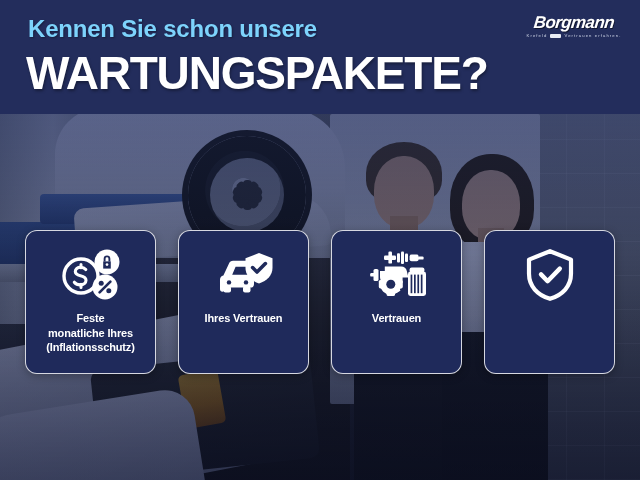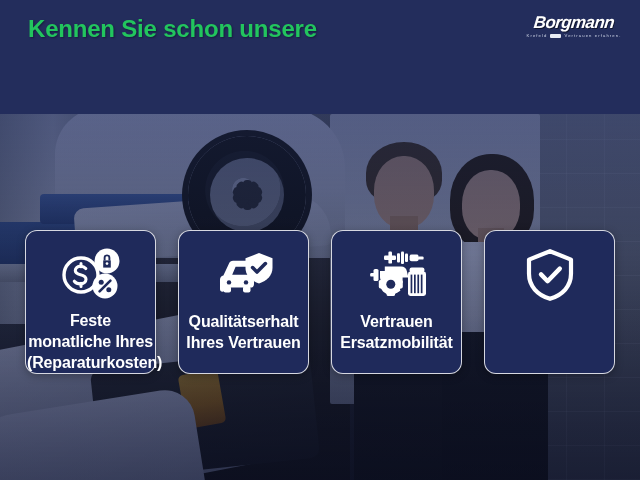--- a/index.html
+++ b/index.html
@@ -10,21 +10,21 @@
   }
   .banner { position:relative; width:640px; height:480px; overflow:hidden; background:#1b2550; }
 
   
   .header {
     position:absolute; left:0; top:0; width:640px; height:114px;
     background:#232d5c; z-index:5;
   }
   .headline-sm {
     position:absolute; left:28px; top:15px;
-    font-size:24px; font-weight:bold; color:#22c55e;
+    font-size:24px; font-weight:bold; color:#7dd3fc;
     letter-spacing:-0.2px; white-space:nowrap;
     text-shadow:1px 1px 2px rgba(0,0,0,.35);
   }
   .headline-lg {
     position:absolute; left:26px; top:50px;
     font-size:46px; font-weight:bold; color:#ffffff;
     letter-spacing:-1.2px; white-space:nowrap; line-height:1;
     text-shadow:1px 2px 3px rgba(0,0,0,.35);
   }
   
@@ -183,21 +183,21 @@
     background:#1f2a5b;
     border:1.4px solid rgba(255,255,255,.82);
     border-radius:12px;
     display:flex; flex-direction:column; align-items:center;
     padding-top:14px;
     box-shadow:0 2px 8px rgba(0,0,0,.28);
   }
   .card-icon{ height:60px; display:flex; align-items:center; justify-content:center; }
   .card-text{
     margin-top:6px; width:127px; text-align:center;
-    font-size:16px; font-weight:bold; color:#ffffff; line-height:1.32;
+    font-size:11px; font-weight:bold; color:#ffffff; line-height:1.32;
     letter-spacing:-0.15px;
   }
   svg{ display:block; }
 </style>
 </head>
 <body>
 
 <div class="banner">
 
   <div class="photo">
@@ -244,20 +244,21 @@
     <div class="engine-bay"></div>
     <div class="oil-cap"></div>
     <div class="fender"></div>
 
     <div class="tint"></div>
     <div class="tint2"></div>
   </div>
 
   <div class="header">
     <div class="headline-sm">Kennen Sie schon unsere</div>
+    <div class="headline-lg">WARTUNGSPAKETE?</div>
 
     <div class="logo">
       <div class="logo-word">Borgmann</div>
       <div class="logo-tag">
         <span>Krefeld</span>
         <span class="dash"></span>
         <span>Vertrauen erfahren.</span>
       </div>
     </div>
   </div>
@@ -282,40 +283,39 @@
             <circle cx="45" cy="38" r="12.5" fill="#ffffff"></circle>
             <circle cx="41.2" cy="34.2" r="2.5" fill="#1f2a5b"></circle>
             <circle cx="48.8" cy="41.8" r="2.5" fill="#1f2a5b"></circle>
             <path d="M50.4 32.6 L39.6 43.4" stroke="#1f2a5b" stroke-width="2.6" stroke-linecap="round"></path>
           </g>
         </svg>
       </div>
       <div class="card-text">
         <div>Feste</div>
         <div>monatliche Ihres</div>
-        <div>(Reparaturkosten)</div>
+        <div>(Inflationsschutz)</div>
       </div>
     </div>
 
     <div class="card">
       <div class="card-icon">
         <svg width="64" height="52" viewBox="0 0 64 52" fill="#ffffff">
           <path d="M8 31 c0-2.6 1.2-4.1 3.4-4.6 L17 14.4 c.8-1.8 2-2.6 4.1-2.6 h12.6 c2 0 3.2 .8 4 2.6 l3 6.6
                    -4.6 1.2 -1.9-4.4 h-10.6 l-3.4 8 h19.2 v4.9 H12.9 v9.6 c0 1.5-1 2.5-2.5 2.5 -1.5 0-2.4-1-2.4-2.5 z" fill="#ffffff"></path>
           <rect x="8" y="29" width="34" height="9.5" rx="3.6" fill="#ffffff"></rect>
           <rect x="11.5" y="37" width="7.5" height="6.4" rx="2" fill="#ffffff"></rect>
           <rect x="31" y="37" width="7.5" height="6.4" rx="2" fill="#ffffff"></rect>
           <circle cx="17" cy="33.4" r="2.2" fill="#1f2a5b"></circle>
           <circle cx="34" cy="33.4" r="2.2" fill="#1f2a5b"></circle>
           <path d="M47 4 L60.5 9.2 v9.6 c0 7.6-5.3 13.1-13.5 15.6 -8.2-2.5-13.5-8-13.5-15.6 V9.2 z" fill="#ffffff"></path>
           <path d="M40.6 18.6 l4.4 4.4 8.4-8.4" fill="none" stroke="#1f2a5b" stroke-width="3.6" stroke-linecap="round" stroke-linejoin="round"></path>
         </svg>
       </div>
       <div class="card-text">
-        <div>Qualitätserhalt</div>
         <div>Ihres Vertrauen</div>
       </div>
     </div>
 
     <div class="card">
       <div class="card-icon">
         <svg width="66" height="52" viewBox="0 0 66 52" fill="#ffffff">
 
           <rect x="20" y="6.5" width="12" height="4.4" rx="1.2"></rect>
           <rect x="24.4" y="2.6" width="3.6" height="12" rx="1.2"></rect>
@@ -343,21 +343,20 @@
           <g fill="#1f2a5b">
             <rect x="46.6" y="25.6" width="1.7" height="18.6"></rect>
             <rect x="50" y="25.6" width="1.7" height="18.6"></rect>
             <rect x="53.4" y="25.6" width="1.7" height="18.6"></rect>
             <rect x="56.8" y="25.6" width="1.7" height="18.6"></rect>
           </g>
         </svg>
       </div>
       <div class="card-text">
         <div>Vertrauen</div>
-        <div>Ersatzmobilität</div>
       </div>
     </div>
 
     <div class="card">
       <div class="card-icon">
         <svg width="50" height="54" viewBox="0 0 50 54" fill="none">
           <path d="M25 3.2 L46 11.6 v14.2 c0 12.4-8.4 21.2-21 25 -12.6-3.8-21-12.6-21-25 V11.6 z" stroke="#ffffff" stroke-width="4.2" stroke-linejoin="round"></path>
           <path d="M16 26.4 l6.6 6.8 12.2-12.6" stroke="#ffffff" stroke-width="4.4" stroke-linecap="round" stroke-linejoin="round"></path>
         </svg>
       </div>

